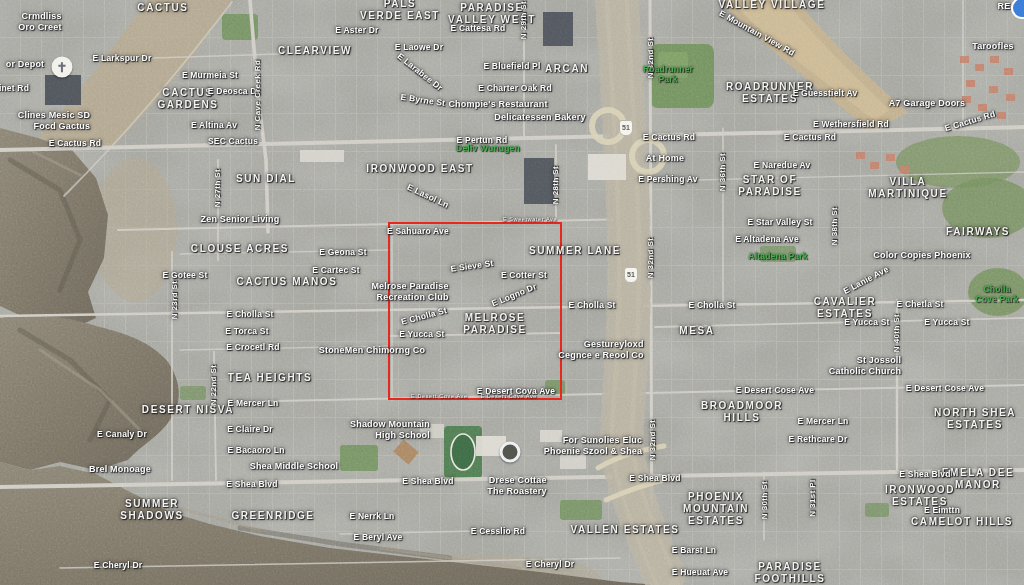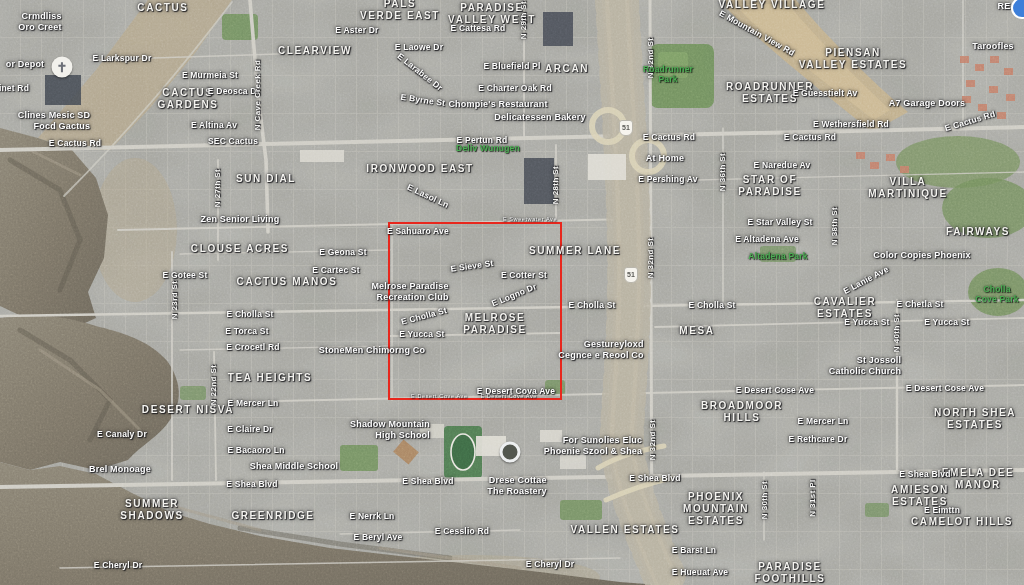--- a/index.html
+++ b/index.html
@@ -152,22 +152,20 @@
 
   <div id="hlbox" style="left: 388px; top: 222px; width: 174px; height: 178px; border-color: rgb(232, 39, 29);"></div>
 
   <div id="labels">
       <div class="lbl nb" style="left: 163px; top: 8px;">CACTUS</div>
       <div class="lbl nb" style="left: 400px; top: 10px;">PALS
 VERDE EAST</div>
       <div class="lbl nb" style="left: 492px; top: 14px;">PARADISE
 VALLEY WEST</div>
       <div class="lbl nb" style="left: 772px; top: 5px;">VALLEY VILLAGE</div>
-      <div class="lbl nb" style="left: 853px; top: 59px;">PIENSAN
-VALLEY ESTATES</div>
       <div class="lbl nb" style="left: 315px; top: 51px; text-align: right;">CLEARVIEW</div>
       <div class="lbl nb" style="left: 567px; top: 69px;">ARCAN</div>
       <div class="lbl nb" style="left: 188px; top: 99px;">CACTUS
 GARDENS</div>
       <div class="lbl nb" style="left: 770px; top: 93px;">ROADRUNNER
 ESTATES</div>
       <div class="lbl nb" style="left: 266px; top: 179px;">SUN DIAL</div>
       <div class="lbl nb" style="left: 420px; top: 169px;">IRONWOOD EAST</div>
       <div class="lbl nb" style="left: 770px; top: 186px;">STAR OF
 PARADISE</div>
@@ -188,21 +186,21 @@
 HILLS</div>
       <div class="lbl nb" style="left: 975px; top: 419px;">NORTH SHEA
 ESTATES</div>
       <div class="lbl nb" style="left: 152px; top: 510px;">SUMMER
 SHADOWS</div>
       <div class="lbl nb" style="left: 273px; top: 516px;">GREENRIDGE</div>
       <div class="lbl nb" style="left: 625px; top: 530px;">VALLEN ESTATES</div>
       <div class="lbl nb" style="left: 716px; top: 509px;">PHOENIX
 MOUNTAIN
 ESTATES</div>
-      <div class="lbl nb" style="left: 920px; top: 496px;">AMIESON
+      <div class="lbl nb" style="left: 920px; top: 496px;">IRONWOOD
 ESTATES</div>
       <div class="lbl nb" style="left: 978px; top: 479px;">EMELA DEE
 MANOR</div>
       <div class="lbl nb" style="left: 962px; top: 522px;">CAMELOT HILLS</div>
       <div class="lbl nb" style="left: 790px; top: 573px;">PARADISE
 FOOTHILLS</div>
       <div class="lbl st" style="left: 75px; top: 143px;">E Cactus Rd</div>
       <div class="lbl st" style="left: 233px; top: 141px;">SEC Cactus</div>
       <div class="lbl st" style="left: 482px; top: 140px;">E Pertun Rd</div>
       <div class="lbl st" style="left: 669px; top: 137px;">E Cactus Rd</div>
@@ -253,21 +251,21 @@
       <div class="lbl st" style="left: 818px; top: 439px;">E Rethcare Dr</div>
       <div class="lbl st" style="left: 250px; top: 429px;">E Claire Dr</div>
       <div class="lbl st" style="left: 122px; top: 434px;">E Canaly Dr</div>
       <div class="lbl st" style="left: 256px; top: 450px;">E Bacaoro Ln</div>
       <div class="lbl st" style="left: 252px; top: 484px;">E Shea Blvd</div>
       <div class="lbl st" style="left: 428px; top: 481px;">E Shea Blvd</div>
       <div class="lbl st" style="left: 655px; top: 478px;">E Shea Blvd</div>
       <div class="lbl st" style="left: 925px; top: 474px;">E Shea Blvd</div>
       <div class="lbl st" style="left: 364px; top: 516px; padding-left: 16px;">E Nerrk Ln</div>
       <div class="lbl st" style="left: 378px; top: 537px;">E Beryl Ave</div>
-      <div class="lbl st" style="left: 440px; top: 531px; padding-left: 44px;">E Cesslio Rd</div>
+      <div class="lbl st" style="left: 476px; top: 531px; padding-left: 44px;">E Cesslio Rd</div>
       <div class="lbl st" style="left: 118px; top: 565px;">E Cheryl Dr</div>
       <div class="lbl st" style="left: 550px; top: 564px;">E Cheryl Dr</div>
       <div class="lbl st" style="left: 942px; top: 510px;">E Eimttn</div>
       <div class="lbl st" style="left: 694px; top: 550px;">E Barst Ln</div>
       <div class="lbl st" style="left: 700px; top: 572px;">E Hueuat Ave</div>
       <div class="lbl st" style="left: 14px; top: 88px;">inet Rd</div>
       <div class="lbl vt" style="left: 258px; top: 95px; transform: translate(-50%, -50%) rotate(-90deg);">N Cave Creek Rd</div>
       <div class="lbl vt" style="left: 218px; top: 188px; transform: translate(-50%, -50%) rotate(-90deg);">N 27th St</div>
       <div class="lbl vt" style="left: 175px; top: 300px; transform: translate(-50%, -50%) rotate(-90deg);">N 23rd St</div>
       <div class="lbl vt" style="left: 214px; top: 385px; transform: translate(-50%, -50%) rotate(-90deg);">N 22nd St</div>

